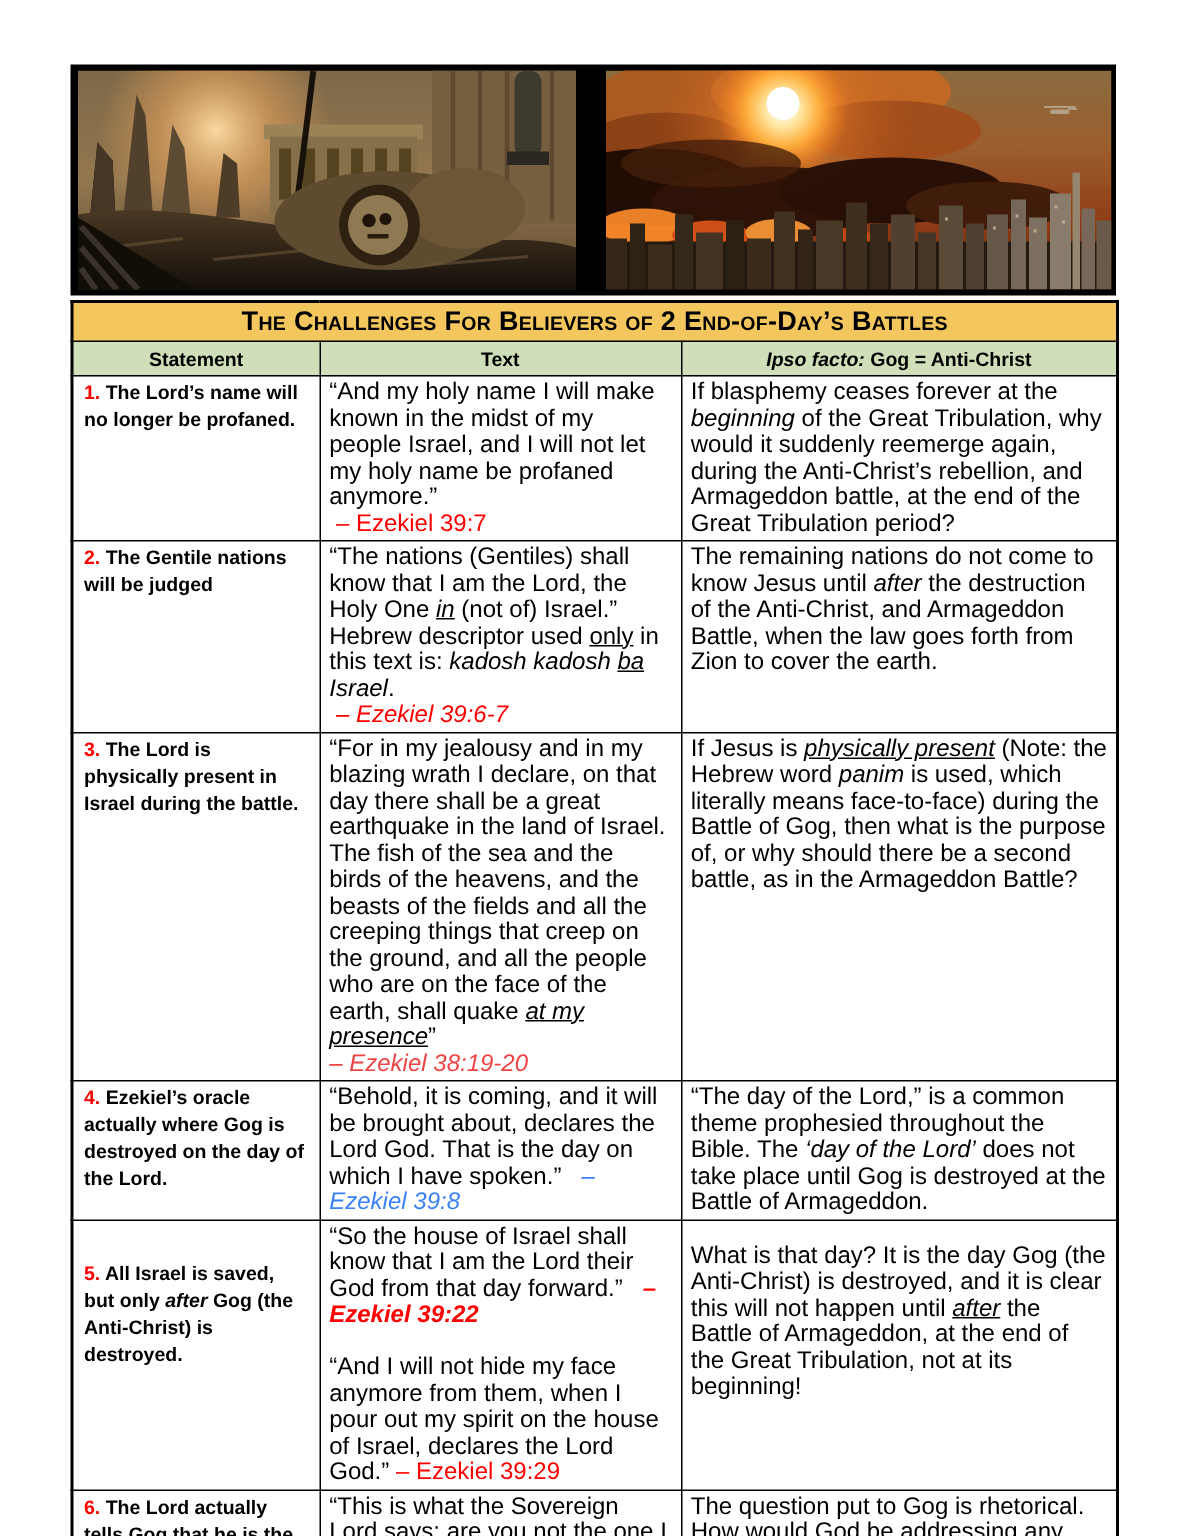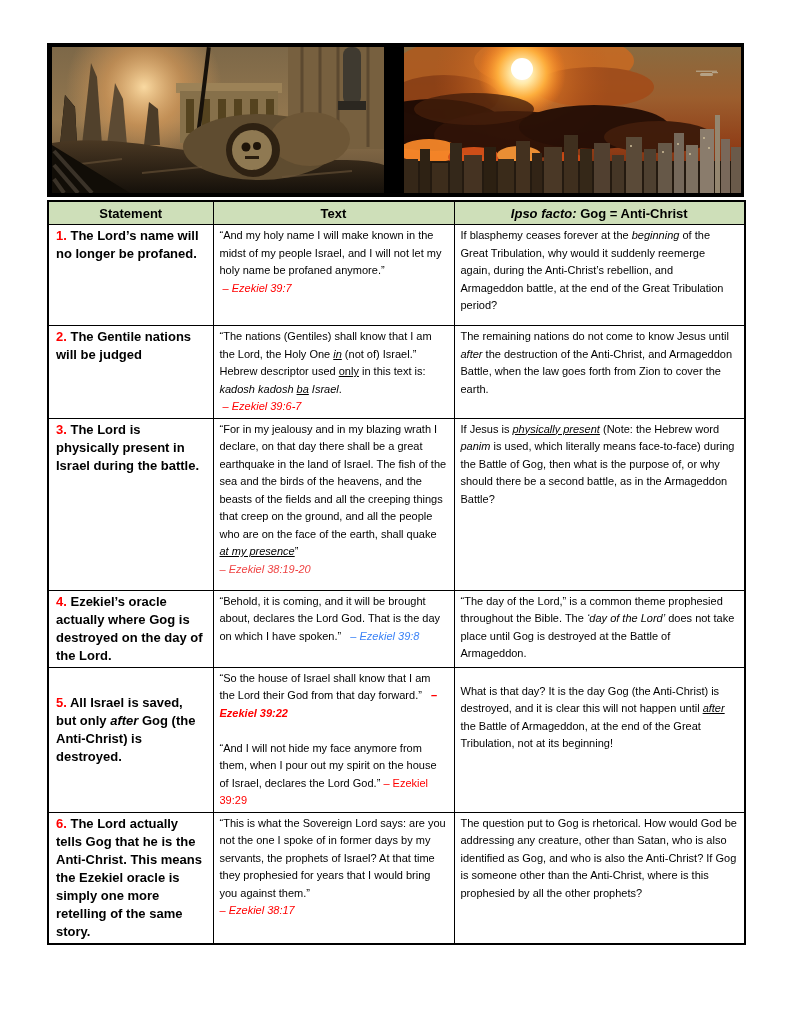--- a/index.html
+++ b/index.html
@@ -33,21 +33,21 @@
   }
   tr.col-headers th {
     background:var(--header-bg,#CEDFB9);
     height:20px; font-size:13px; font-weight:bold;
     vertical-align:middle; padding:1px 2px;margin-top:20px;
   }
   .ipso-header .para { display:inline; }
 
   td.cell {
     vertical-align:top; padding:2px 6px 2px 6px;
-    font-size:11px; line-height:17.5px;
+    font-size:16px; line-height:17.5px;
     overflow:hidden;
   }
   td.statement { font-weight:bold; font-size:13px; line-height:18px; padding-left:7px; }
   tr.r1 { height:101px;margin-top:14px; } tr.r2 { height:90px; } tr.r3 { height:172px; }
   tr.r4 { height:76px; }  tr.r5 { height:134px; } tr.r6 { height:124px; }
   td.pt24 { padding-top:26px; }
   td.pt14 { padding-top:15px; }
   .para { margin:0; }
 </style>
 </head>
@@ -206,34 +206,37 @@
     </svg>
   </div>
 
   <table class="main-table">
     <colgroup>
         <col style="width:165px">
         <col style="width:241px">
         <col style="width:291px">
       </colgroup>
     <thead>
+      <tr>
+        <th colspan="3" class="title-bar">The Challenges For Believers of 2 End-of-Day’s Battles</th>
+      </tr>
       <tr class="col-headers">
         <th>Statement</th>
         <th>Text</th>
         <th class="ipso-header"><div class="para"><span style="font-weight: bold; font-style: italic;">Ipso facto:</span><span style="font-weight: bold;"> Gog = Anti-Christ</span></div></th>
       </tr>
     </thead>
     <tbody>
       <tr class="r1">
         <td class="cell statement">
             <div class="para"><span style="font-weight: bold; color: rgb(255, 0, 0);">1.</span><span style="font-weight: bold;"> The Lord’s name will no longer be profaned.</span></div>
           </td>
         <td class="cell text">
             <div class="para"><span>“And my holy name I will make known in the midst of my people Israel, and I will not let my holy name be profaned anymore.”</span></div>
-            <div class="para"><span style="font-style: italic; color: rgb(255, 0, 0);">&nbsp;– Ezekiel 39:7</span></div>
+            <div class="para"><span style="color: rgb(255, 0, 0);">&nbsp;– Ezekiel 39:7</span></div>
           </td>
         <td class="cell ipso">
             <div class="para"><span>If blasphemy ceases forever at the </span><span style="font-style: italic;">beginning</span><span> of the Great Tribulation, why would it suddenly reemerge again, during the Anti-Christ’s rebellion, and Armageddon battle, at the end of the Great Tribulation period?</span></div>
           </td>
       </tr>
       <tr class="r2">
         <td class="cell statement">
             <div class="para"><span style="font-weight: bold; color: rgb(255, 0, 0);">2.</span><span style="font-weight: bold;"> The Gentile nations will be judged</span></div>
           </td>
         <td class="cell text">

